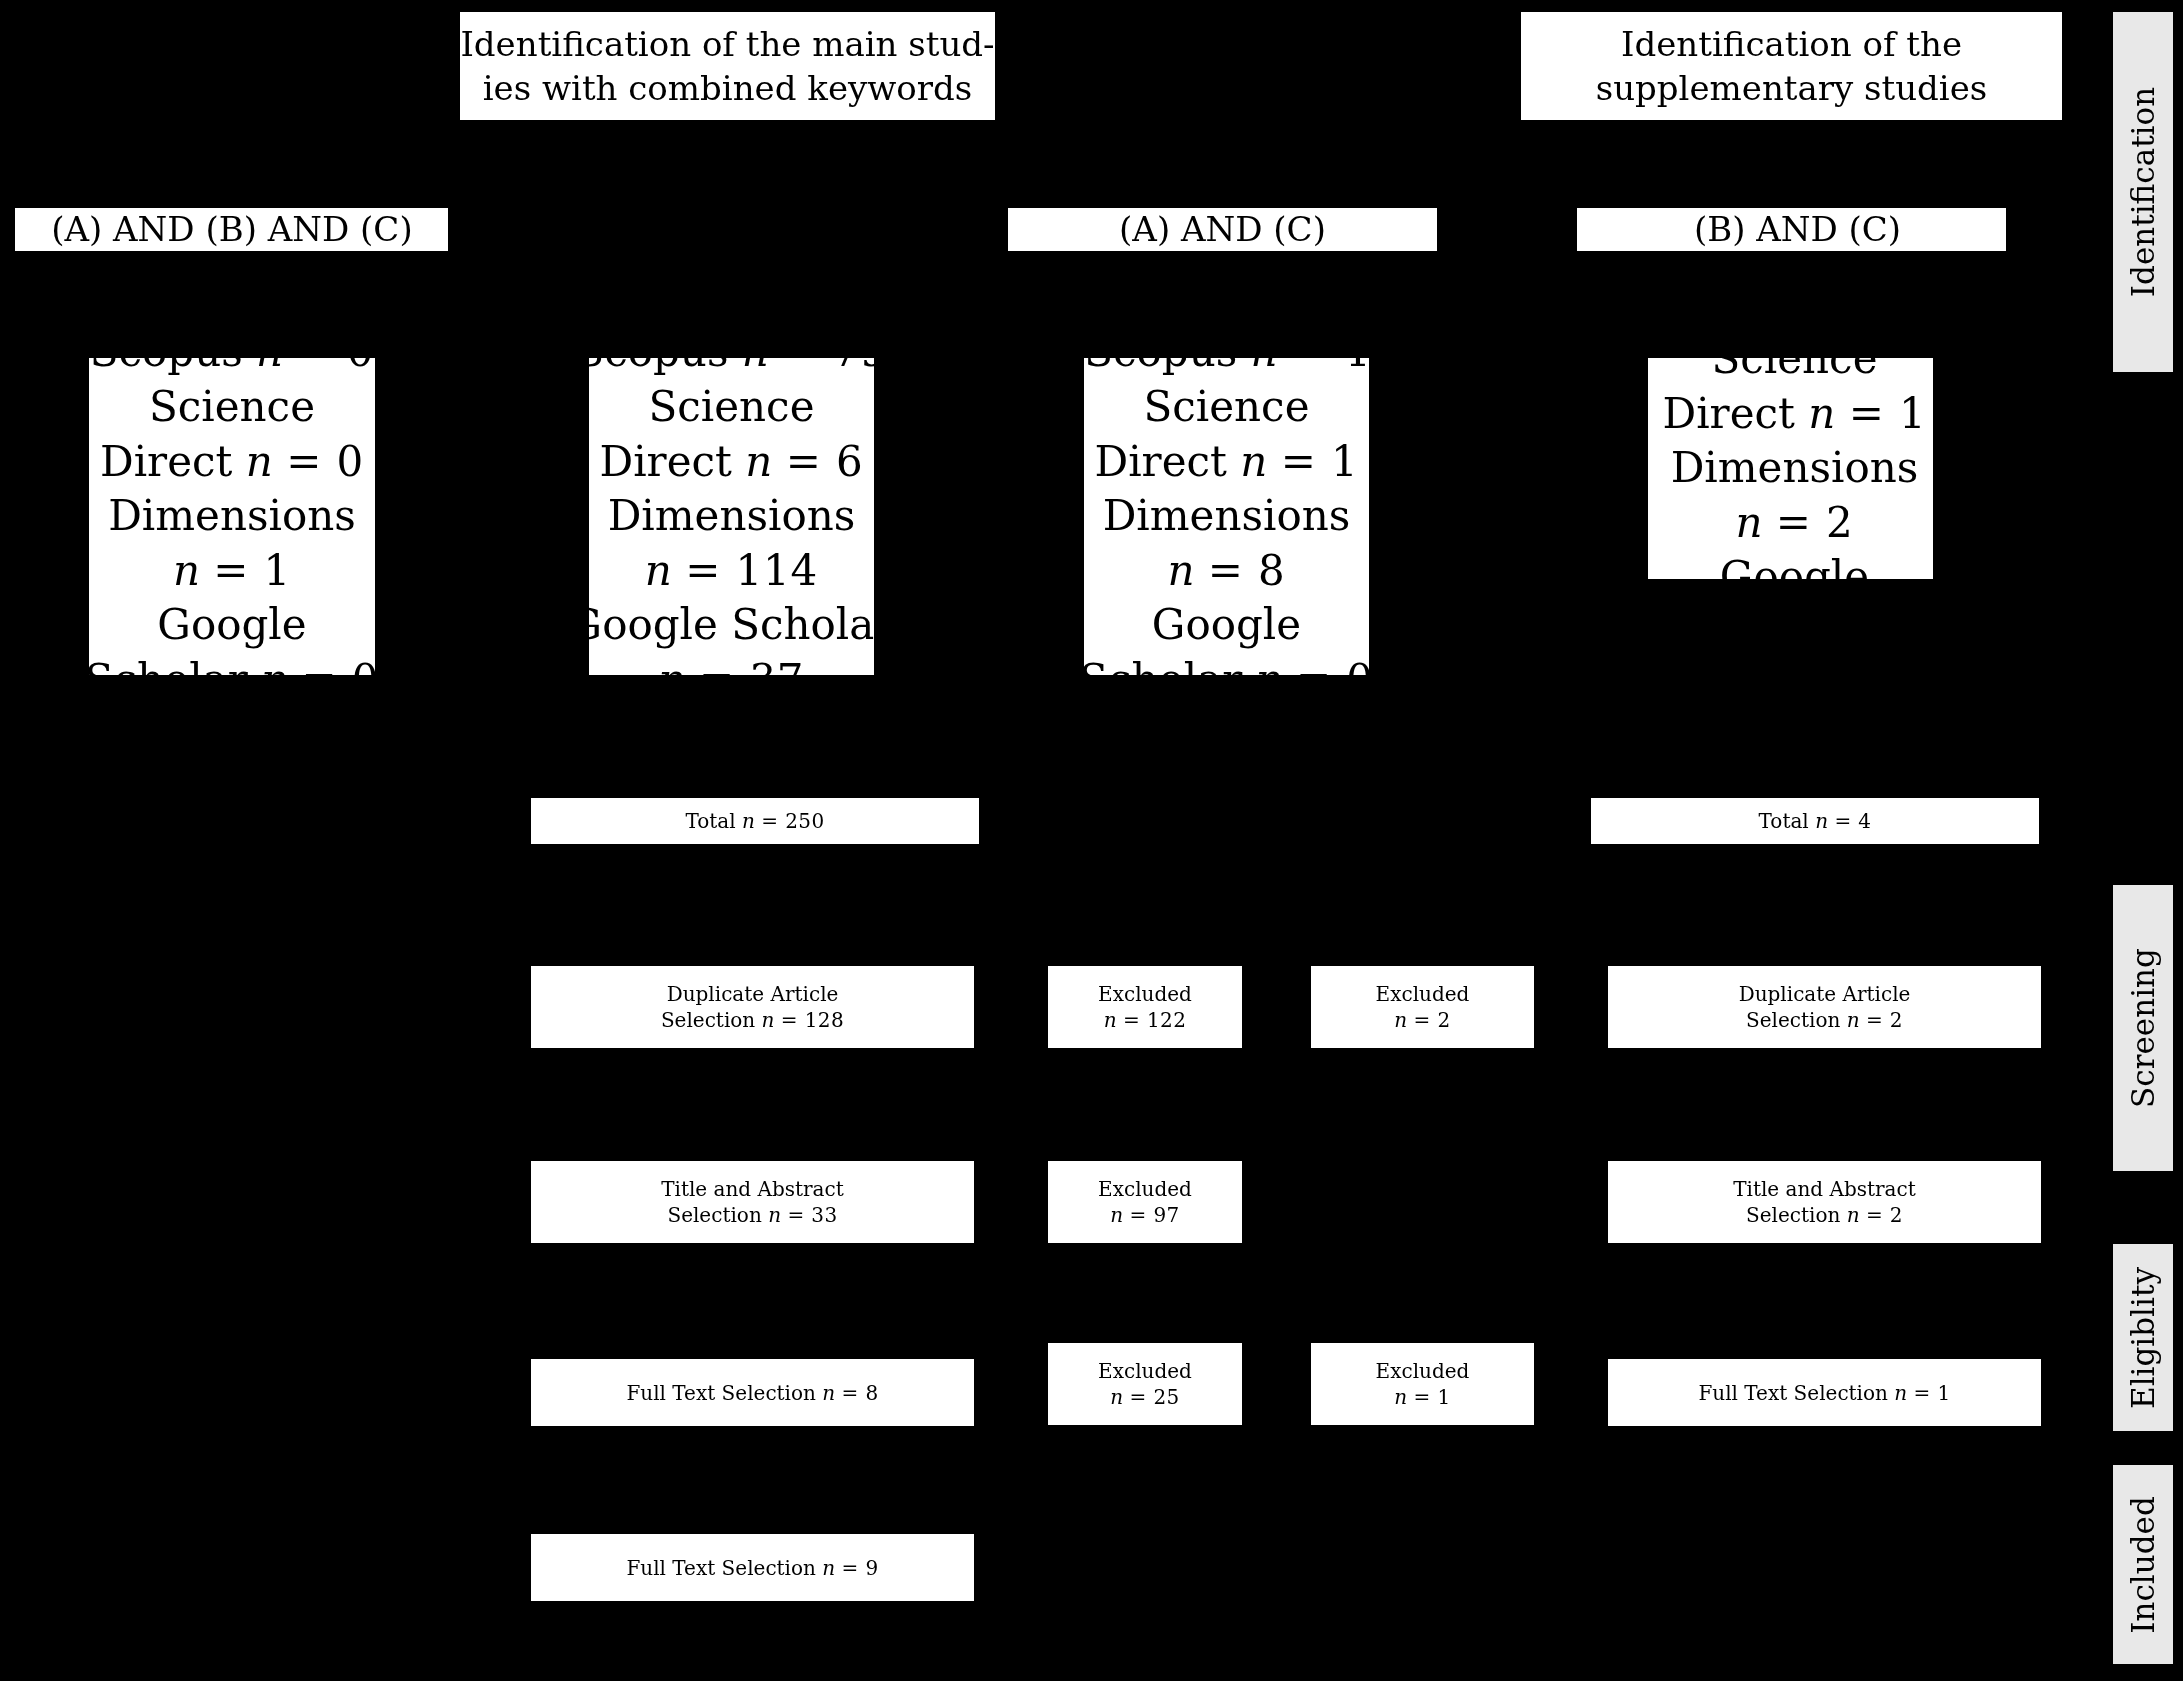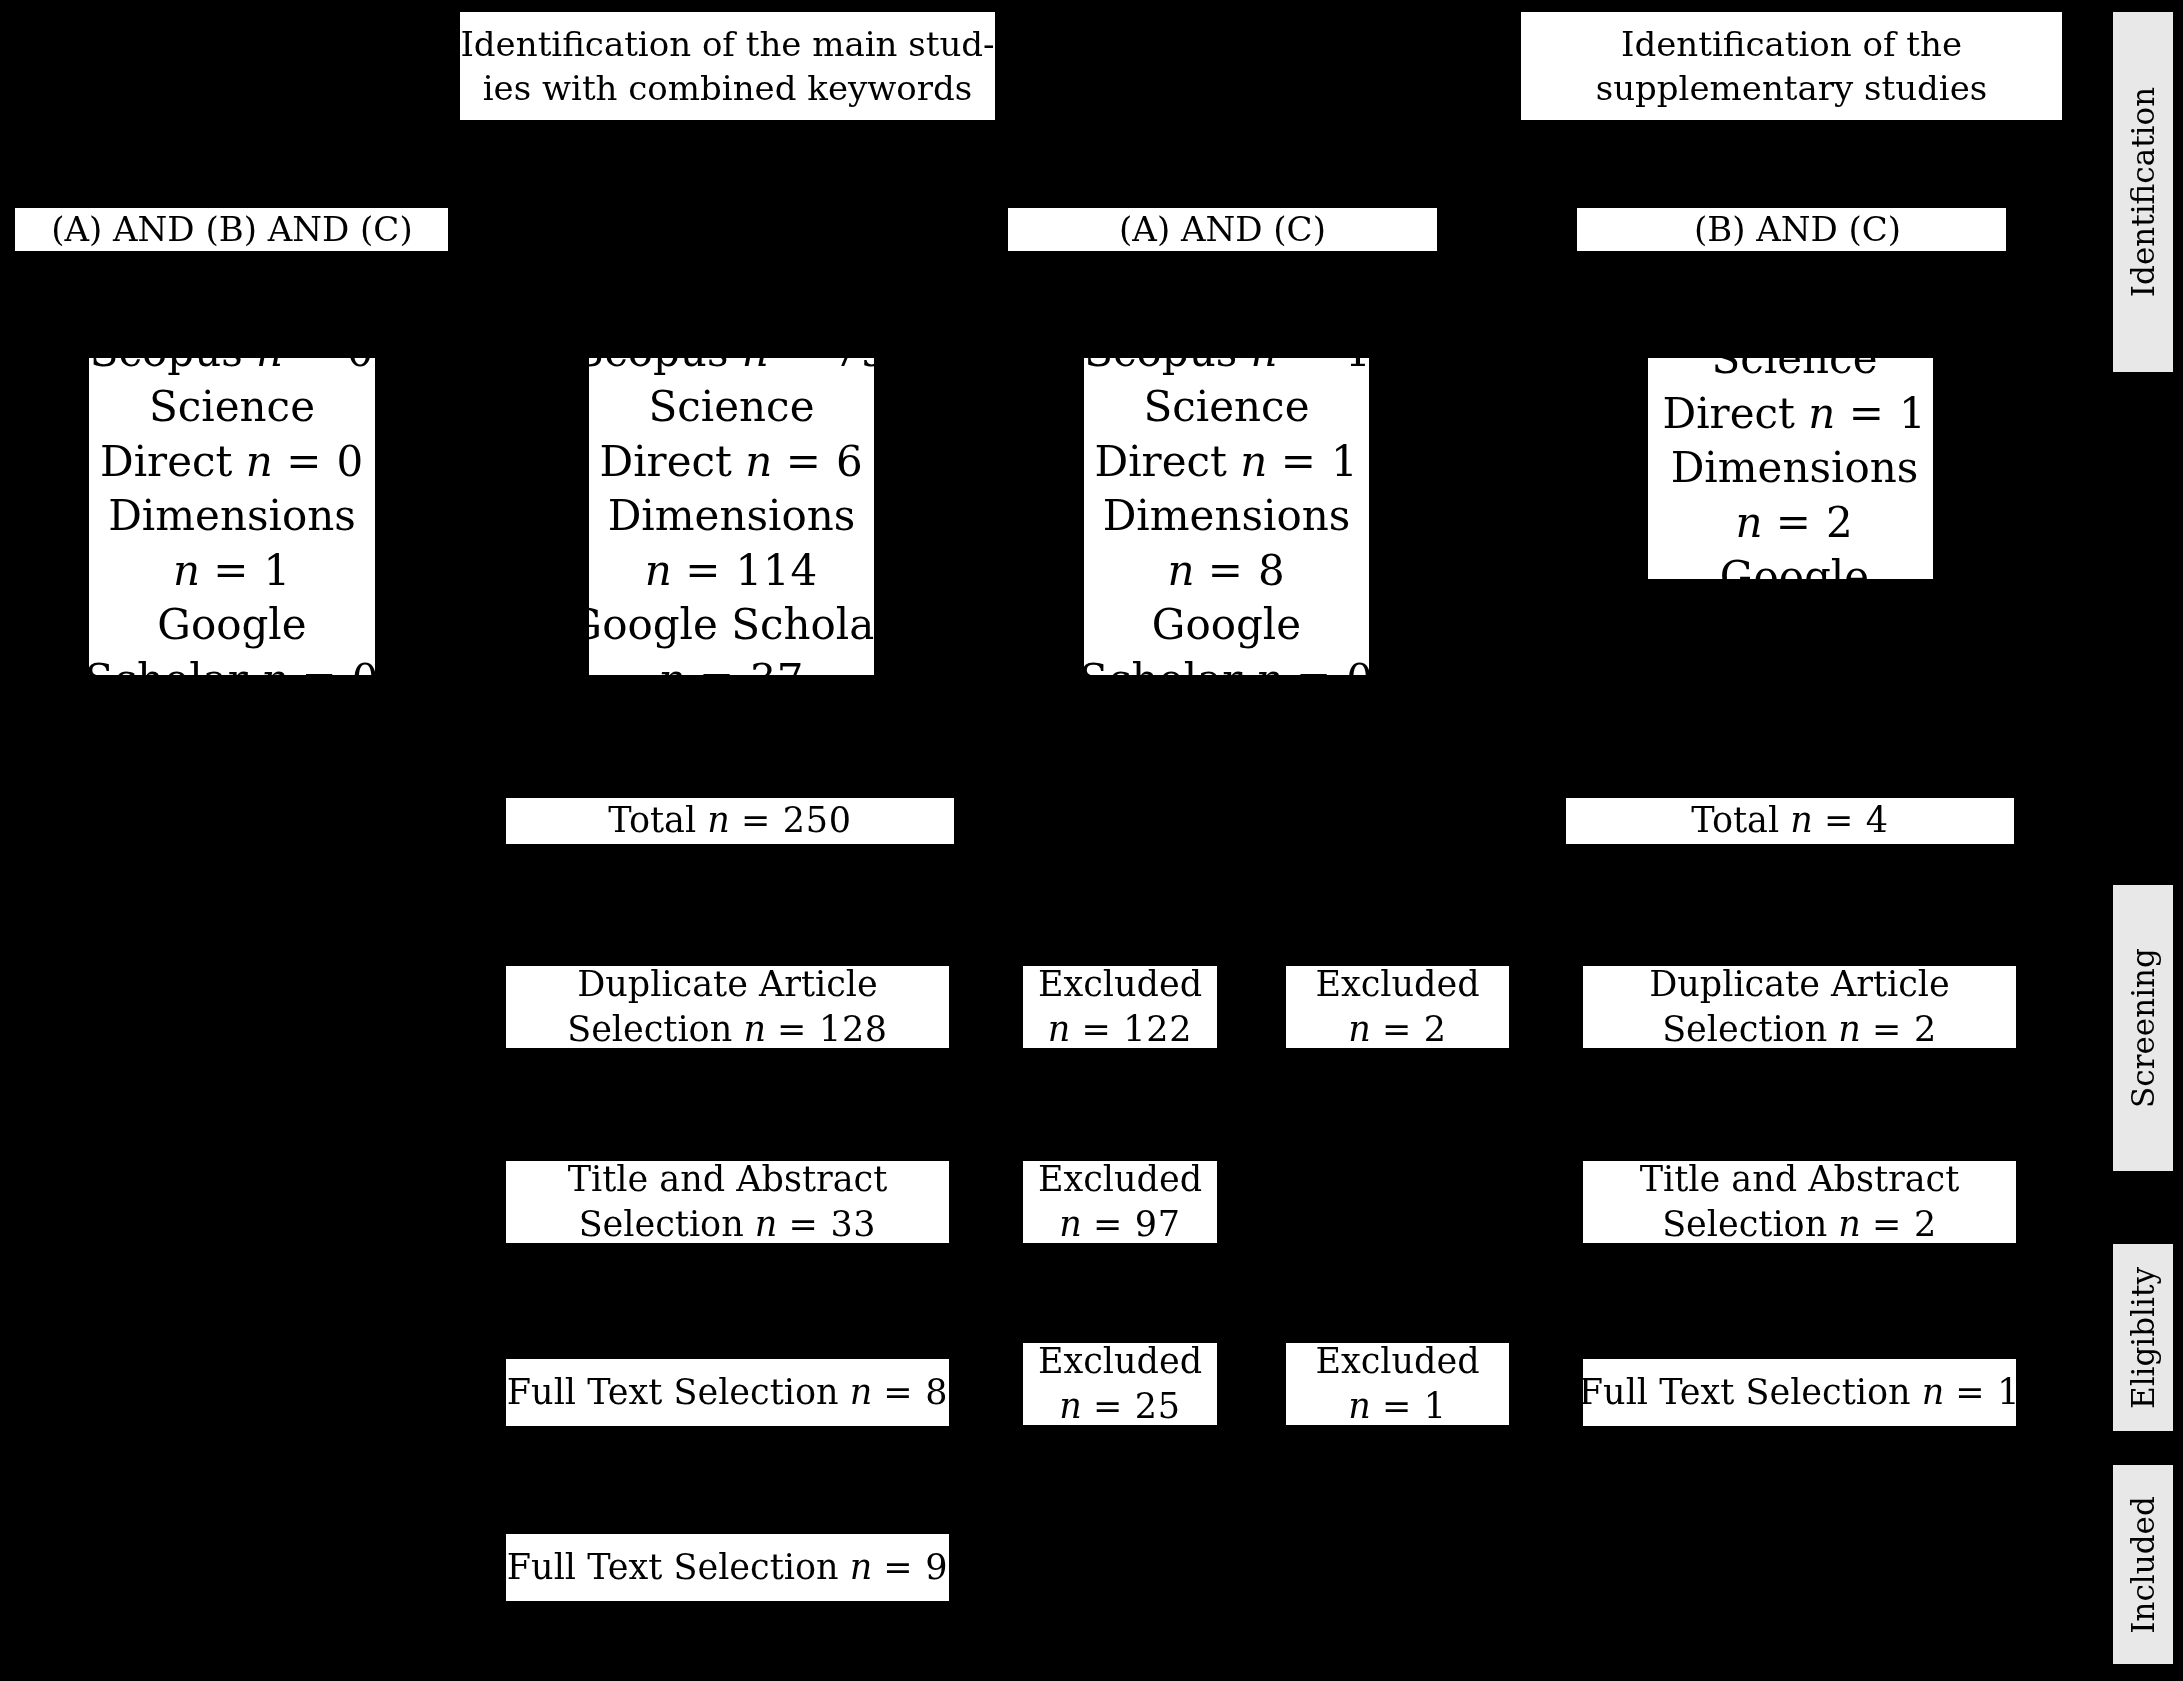--- a/index.html
+++ b/index.html
@@ -34,21 +34,21 @@
     text-align: center;
     font-family: "DejaVu Serif", "Liberation Serif", serif;
     color: #000000;
     line-height: 1.30;
     z-index: 5;
   }
   .node .ln { display: block; white-space: nowrap; }
   .fs-title   { font-size: 34px; }
   .fs-query   { font-size: 34px; }
   .fs-db      { font-size: 42px; }
-  .fs-std     { font-size: 35px; }
+  .fs-std     { font-size: 20px; margin-left: 25px; }
   .ital { font-style: italic; font-family: "DejaVu Serif", "Liberation Serif", serif; }
   .eqs { letter-spacing: 0.02em; }
 
   .phase {
     position: absolute;
     box-sizing: border-box;
     border: 3.1px solid #000000;
     background: #e8e8e8;
     z-index: 4;
   }

